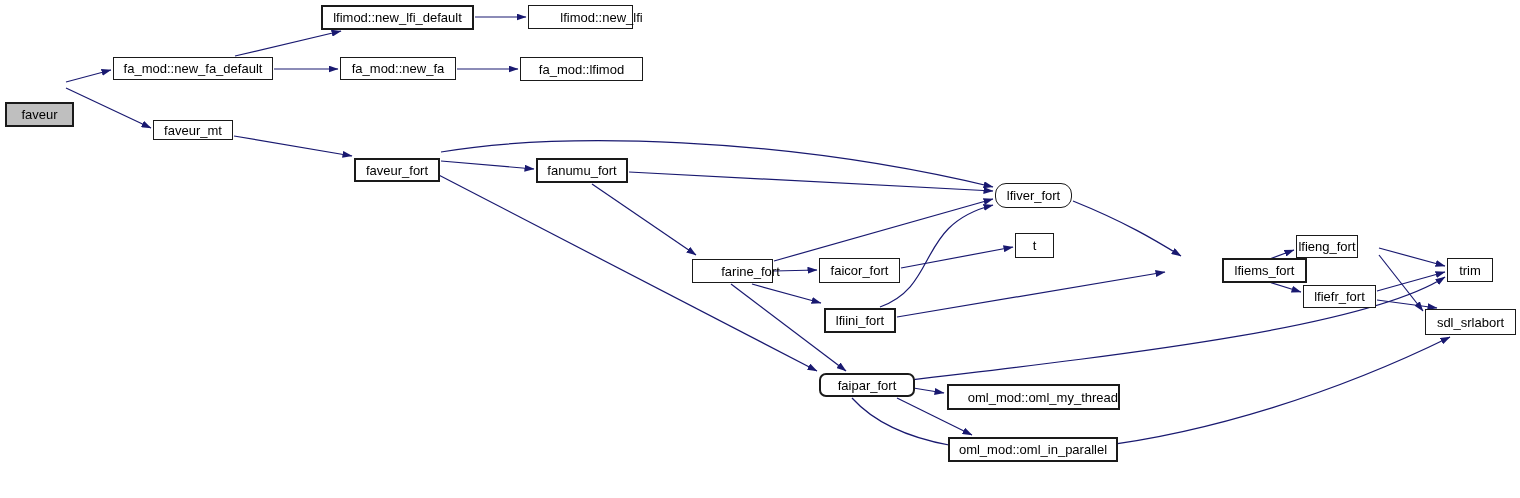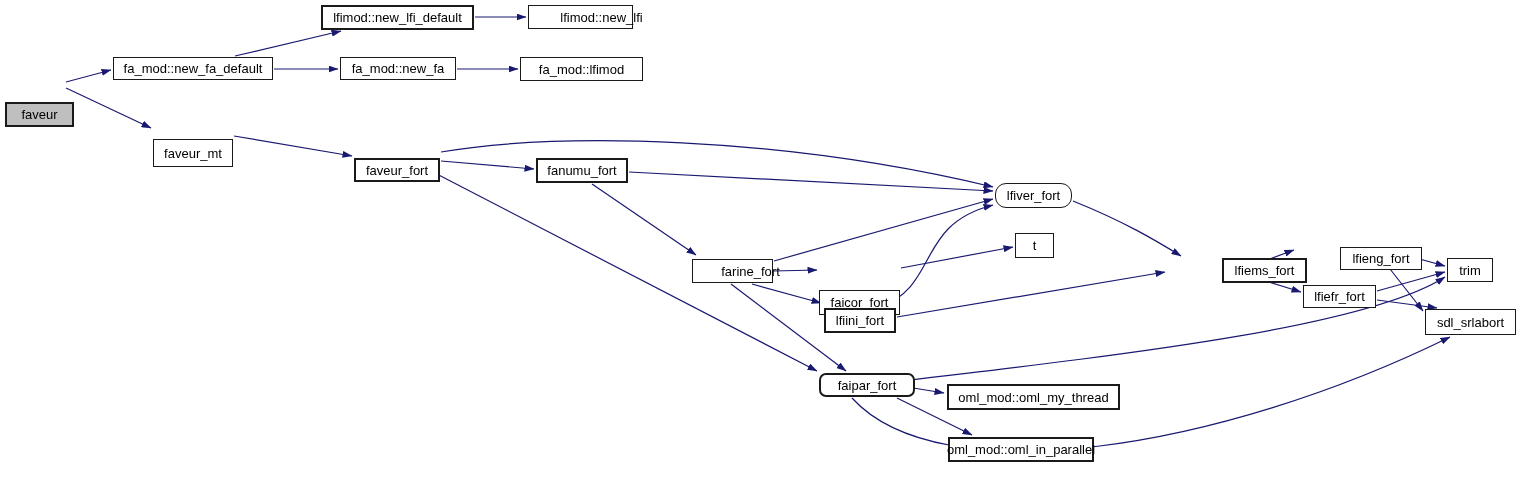--- a/index.html
+++ b/index.html
@@ -79,62 +79,62 @@
       </div>
       <div class="node" style="left: 528px; top: 5px; width: 105px; height: 24px; padding-left: 42px;">
         <span>lfimod::new_lfi</span>
       </div>
       <div class="node" style="left: 340px; top: 57px; width: 116px; height: 23px;">
         <span>fa_mod::new_fa</span>
       </div>
       <div class="node" style="left: 520px; top: 57px; width: 123px; height: 24px;">
         <span>fa_mod::lfimod</span>
       </div>
-      <div class="node" style="left: 153px; top: 120px; width: 80px; height: 28px; margin-top: 19px;">
+      <div class="node" style="left: 153px; top: 120px; width: 80px; height: 20px;">
         <span>faveur_mt</span>
       </div>
       <div class="node thick" style="left: 354px; top: 146px; width: 86px; height: 24px; margin-top: 12px;">
         <span>faveur_fort</span>
       </div>
       <div class="node thick" style="left: 536px; top: 158px; width: 92px; height: 25px;">
         <span>fanumu_fort</span>
       </div>
       <div class="node" style="left: 692px; top: 259px; width: 81px; height: 24px; padding-left: 36px;">
         <span>farine_fort</span>
       </div>
-      <div class="node" style="left: 819px; top: 258px; width: 81px; height: 25px; margin-top: 32px;">
+      <div class="node" style="left: 819px; top: 258px; width: 81px; height: 25px;">
         <span>faicor_fort</span>
       </div>
       <div class="node thick" style="left: 824px; top: 308px; width: 72px; height: 25px;">
         <span>lfiini_fort</span>
       </div>
       <div class="node" style="left: 1015px; top: 233px; width: 39px; height: 25px;">
         <span>t</span>
       </div>
       <div class="node" style="left: 995px; top: 183px; width: 77px; height: 25px; border-radius: 11px;">
         <span>lfiver_fort</span>
       </div>
       <div class="node thick" style="left: 1222px; top: 258px; width: 85px; height: 25px;">
         <span>lfiems_fort</span>
       </div>
-      <div class="node" style="left: 1340px; top: 235px; width: 82px; height: 23px; margin-top: 12px;">
+      <div class="node" style="left: 1296px; top: 235px; width: 62px; height: 23px;">
         <span>lfieng_fort</span>
       </div>
       <div class="node" style="left: 1303px; top: 285px; width: 73px; height: 23px;">
         <span>lfiefr_fort</span>
       </div>
       <div class="node" style="left: 1447px; top: 258px; width: 46px; height: 24px;">
         <span>trim</span>
       </div>
       <div class="node" style="left: 1425px; top: 309px; width: 91px; height: 26px; text-align: right;">
         <span>sdl_srlabort</span>
       </div>
       <div class="node thick" style="left: 819px; top: 373px; width: 96px; height: 24px; border-radius: 7px;">
         <span>faipar_fort</span>
       </div>
-      <div class="node thick" style="left: 947px; top: 384px; width: 173px; height: 26px;">
+      <div class="node thick" style="left: 947px; top: 384px; width: 173px; height: 26px; justify-content: flex-end;">
         <span>oml_mod::oml_my_thread</span>
       </div>
-      <div class="node thick" style="left: 948px; top: 437px; width: 146px; height: 25px;">
+      <div class="node thick" style="left: 948px; top: 437px; width: 170px; height: 25px;">
         <span>oml_mod::oml_in_parallel</span>
       </div>
     </div>
 </div>
 
 </body></html>

